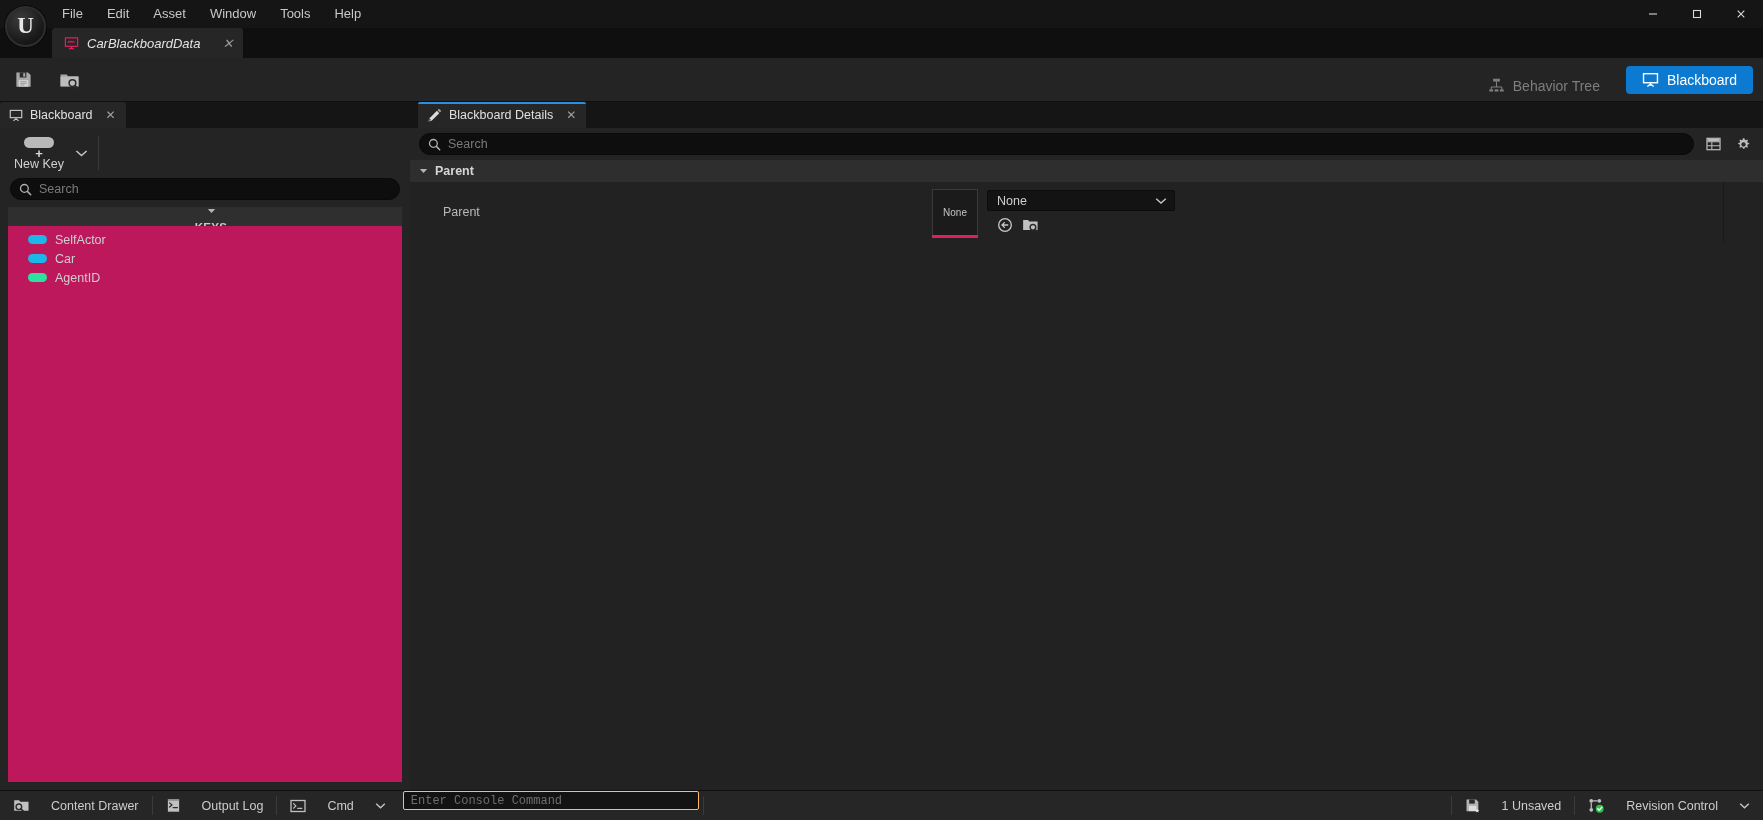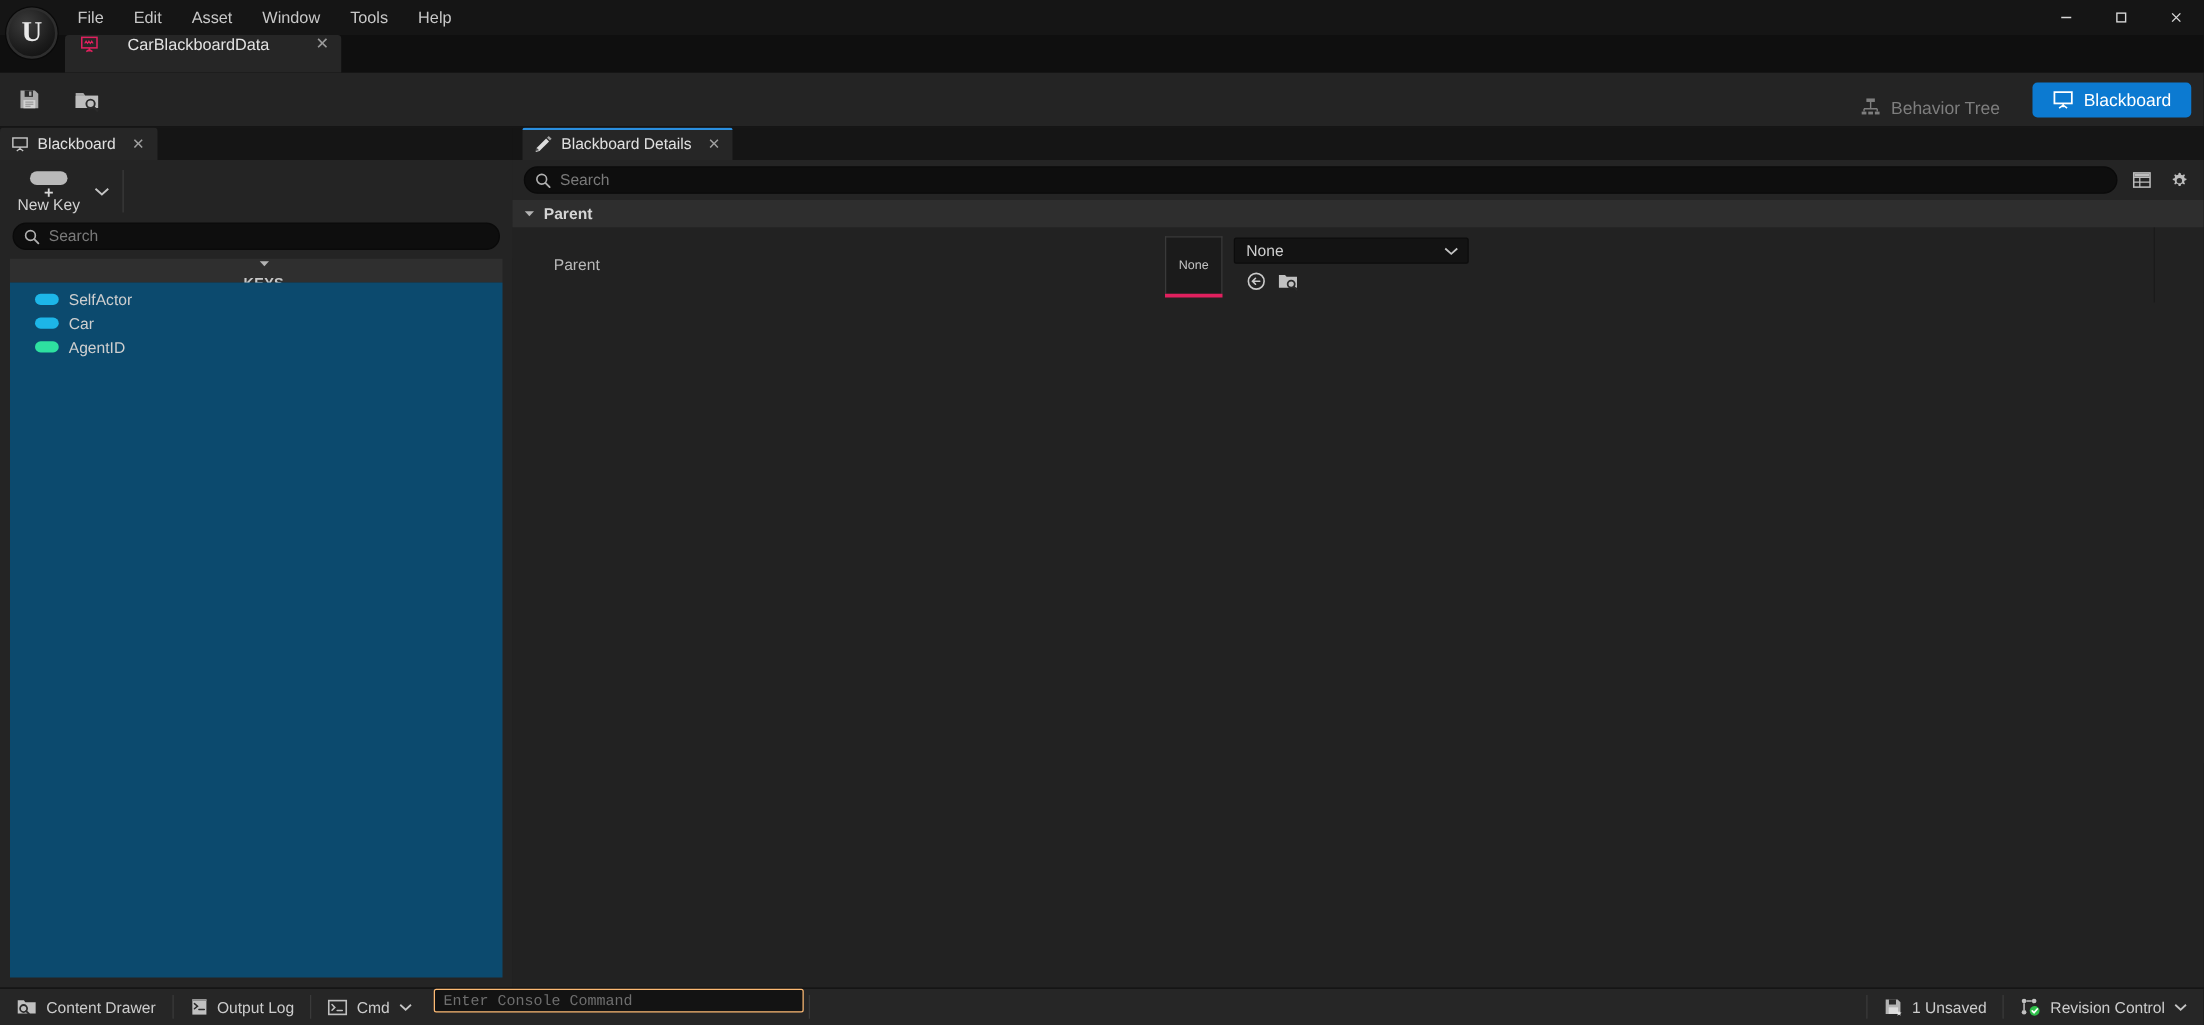--- a/index.html
+++ b/index.html
@@ -33,23 +33,23 @@
     position: absolute; left: 5px; top: 6px; width: 41px; height: 41px;
     border-radius: 50%; background: radial-gradient(circle at 38% 30%, #3c3c3c 0%, #1b1b1b 62%, #0c0c0c 100%);
     border: 2px solid #2e2e2e; display: flex; align-items: center; justify-content: center;
     z-index: 12; box-shadow: 0 0 0 1px #0a0a0a;
   }
   .ue-logo span { font-family: "Liberation Serif", serif; font-size: 23px; color: #e8e8e8; font-weight: 700; line-height: 1; margin-top: -2px; }
 
   
   .tabstrip { height: 30px; background: #0f0f0f; display: flex; align-items: flex-end; flex: 0 0 30px; padding-left: 52px; position: relative; z-index: 5; }
   .asset-tab {
-    height: 30px; background: #262626; display: flex; gap: 23px;
+    height: 30px; background: #262626; display: flex; align-items: center; gap: 8px;
     padding: 0 10px 0 12px; border-top-left-radius: 3px; border-top-right-radius: 3px;
-    min-width: 180px; position: relative; cursor: default;
+    min-width: 180px; position: relative; cursor: default; font-style: italic;
   }
   .asset-tab .tab-label { font-size: 13px; color: #e3e3e3; white-space: nowrap; }
   .tab-x { margin-left: auto; padding-left: 14px; color: #9a9a9a; font-size: 13px; line-height: 1; cursor: default; }
 
   
   .toolbar {
     height: 44px; background: #242424; flex: 0 0 44px; display: flex; align-items: center;
     border-bottom: 1px solid #101010; position: relative; z-index: 4;
   }
   .tb-btn { width: 46px; height: 44px; display: flex; align-items: center; justify-content: center; cursor: default; }
@@ -103,21 +103,21 @@
     font-family: "Liberation Sans", sans-serif;
   }
   .search-box input::placeholder { color: #7a7a7a; }
 
   .keys-header {
     height: 19px; background: #2f2f2f; display: flex; align-items: center; gap: 6px; padding-left: 12px;
     margin: 0 8px; cursor: default; flex-direction: column;
   }
   .keys-header .kh-label { font-size: 11.5px; font-weight: 700; color: #c9c9c9; letter-spacing: .3px; }
 
-  .keys-list { flex: 1; background: #0c4a6e; margin: 0 8px 8px 8px; overflow: auto; padding-top: 4px; }
+  .keys-list { flex: 1; background: #be185d; margin: 0 8px 8px 8px; overflow: auto; padding-top: 4px; }
   .key-row { height: 19px; display: flex; align-items: center; gap: 8px; padding-left: 20px; cursor: default; }
   .key-pill { width: 19px; height: 9px; border-radius: 5px; flex: 0 0 19px; }
   .key-name { font-size: 12.5px; color: #cfcfcf; white-space: nowrap; }
 
   
   .right-panel { flex: 1; min-width: 0; display: flex; flex-direction: column; }
   .details-searchrow { height: 32px; flex: 0 0 32px; display: flex; align-items: center; gap: 8px; padding: 0 9px; background: #242424; }
   .details-searchrow .search-box { flex: 1; height: 22px; }
   .icon-btn { width: 22px; height: 22px; display: flex; align-items: center; justify-content: center; cursor: default; border-radius: 2px; }
 
@@ -144,21 +144,21 @@
   .asset-actions { display: flex; align-items: center; gap: 7px; padding-left: 8px; }
   .act-btn { width: 19px; height: 19px; display: flex; align-items: center; justify-content: center; cursor: default; border-radius: 2px; }
   .prop-right-divider { position: absolute; right: 39px; top: 0; bottom: 0; width: 1px; background: #1a1a1a; }
   .details-fill { flex: 1; background: #222222; min-height: 0; }
 
   
   .statusbar {
     height: 30px; flex: 0 0 30px; background: #262626; display: flex; align-items: stretch;
     border-top: 1px solid #101010;
   }
-  .sb-item { display: flex; align-items: center; gap: 7px; padding: 0 13px; cursor: default; font-size: 12.5px; color: #cccccc; white-space: nowrap; }
+  .sb-item { display: flex; align-items: center; gap: 21px; padding: 0 13px; cursor: default; font-size: 12.5px; color: #cccccc; white-space: nowrap; }
   .sb-sep { width: 1px; background: #3a3a3a; margin: 5px 0; }
   .sb-spacer { flex: 1; }
   .console-input {
     width: 296px; height: 19px; background: #131313; border: 1px solid #fdba74; border-radius: 2px;
     display: flex; align-items: center; padding: 0 7px; margin: 0 4px;
   }
   .console-input input {
     flex: 1; background: transparent; border: none; outline: none; color: #d0d0d0; font-size: 12px;
     font-family: "Liberation Mono", monospace;
   }

